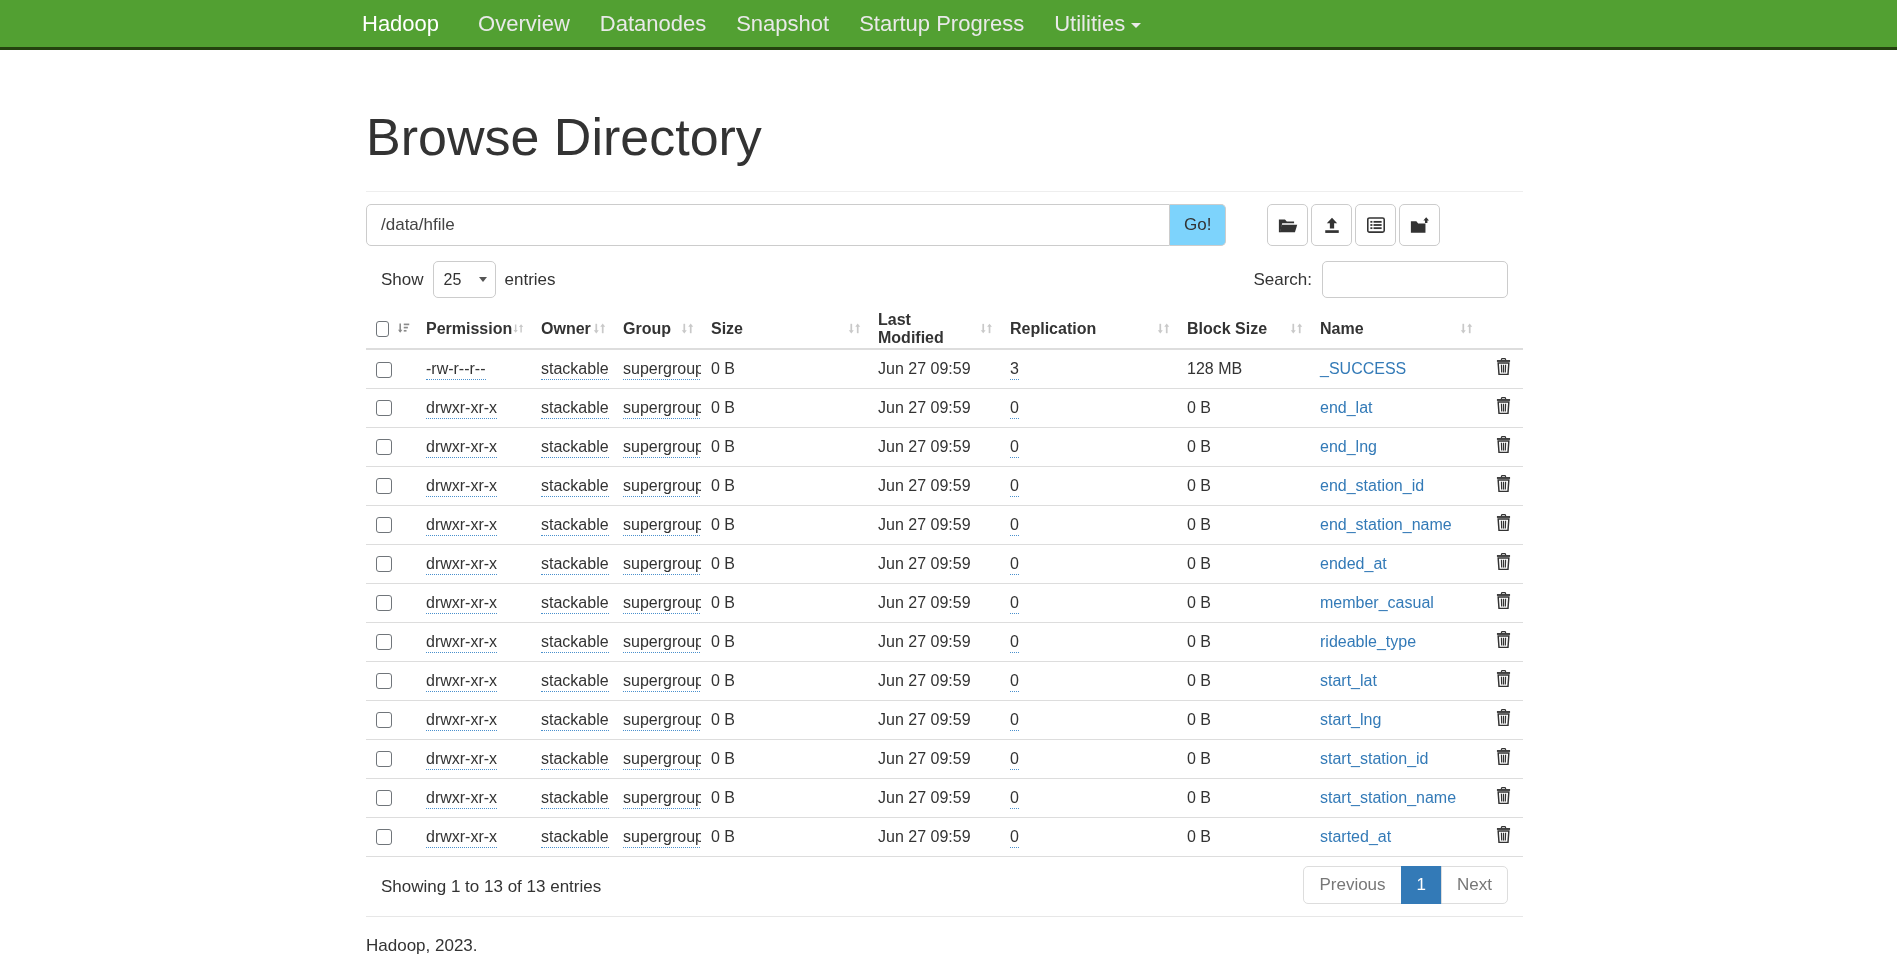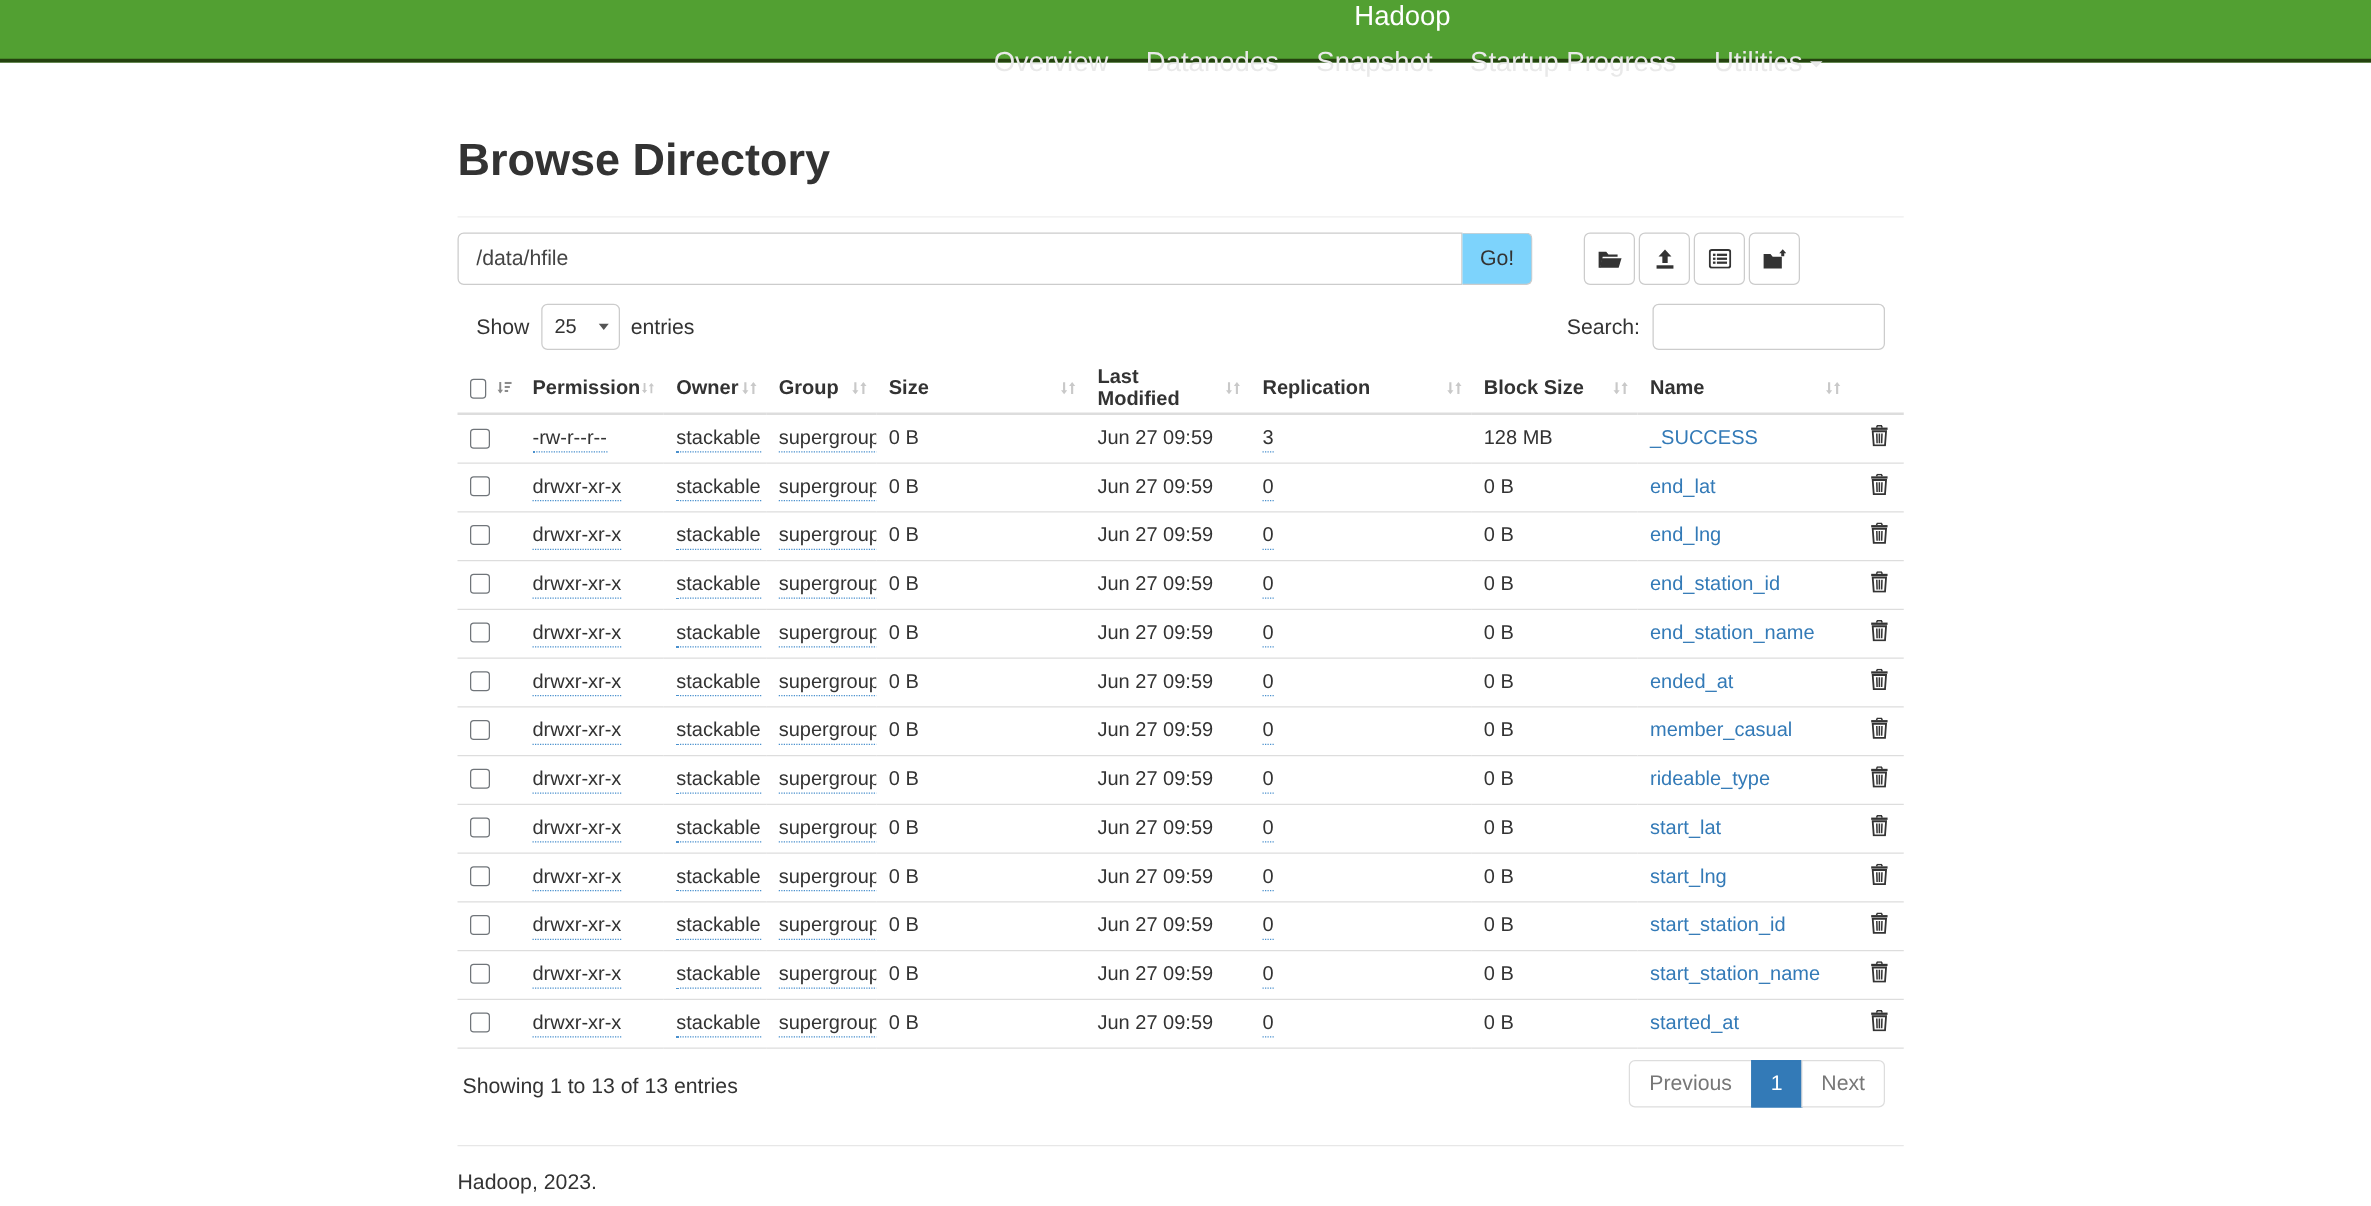--- a/index.html
+++ b/index.html
@@ -3,31 +3,31 @@
 <meta charset="utf-8">
 <style>
   * { box-sizing: border-box; margin: 0; padding: 0; }
   html, body { width: 1897px; height: 965px; overflow: hidden; background: #fff; }
   body { font-family: "Liberation Sans", "DejaVu Sans", sans-serif; color: #333; font-size: 17px; }
 
   :root { --green: #52a032; --green-border: #24420f; --link: #337ab7; --pg-active: #337ab7; }
 
   
   .navbar { height: 50px; background: var(--green); border-bottom: 3px solid var(--green-border); }
-  .navbar-inner { margin-left: 347px; height: 47px; display: flex; align-items: center; flex-direction: column; }
+  .navbar-inner { margin-left: 347px; height: 47px; display: flex; align-items: center; }
   .brand { color: #fff; font-size: 22px; padding: 0 15px; text-decoration: none; cursor: pointer; }
   .nav-menu { list-style: none; display: flex; align-items: center; margin-left: 9px; }
   .nav-menu li a { display: block; color: #e9e9e9; font-size: 22px; padding: 0 15px; line-height: 47px; text-decoration: none; cursor: pointer; white-space: nowrap; }
   .caret { display: inline-block; width: 0; height: 0; margin-left: 6px; vertical-align: middle; border-top: 5px solid #e9e9e9; border-left: 5px solid transparent; border-right: 5px solid transparent; }
 
   
   .container { width: 1157px; margin-left: 366px; position: relative; }
 
   .page-header { margin-top: 57px; padding-bottom: 24px; border-bottom: 1px solid #eee; }
-  .page-header h1 { font-size: 36px; font-weight: 700; color: #333; letter-spacing: 0; }
+  .page-header h1 { font-size: 52px; font-weight: 400; color: #333; letter-spacing: 0; }
 
   
   .pathbar { margin-top: 12px; display: flex; align-items: flex-start; }
   .input-group { display: flex; }
   .path-input { width: 804px; height: 42px; border: 1px solid #ccc; border-radius: 5px 0 0 5px; padding: 0 14px; font-size: 17px; color: #444; font-family: inherit; outline: none; }
   .go-btn { height: 42px; padding: 0 14px; border: 1px solid #ccc; border-left: none; border-radius: 0 5px 5px 0; background: #7dd3fc; color: #333; font-size: 17px; font-family: inherit; cursor: pointer; }
   .action-group { display: flex; gap: 3px; margin-left: 41px; }
   .icon-btn { width: 41px; height: 42px; border: 1px solid #ccc; border-radius: 5px; background: #fff; cursor: pointer; display: flex; align-items: center; justify-content: center; }
 
   
@@ -45,21 +45,21 @@
   table.explorer th .th-flex { display: flex; align-items: center; justify-content: space-between; }
   table.explorer td { font-size: 16px; color: #333; height: 39px; padding: 0 6px 0 10px; border-bottom: 1px solid #ddd; vertical-align: middle; white-space: nowrap; overflow: hidden; }
   .editable { border-bottom: 1px dotted #4a90cd; padding-bottom: 2px; cursor: pointer; }
   a.name-link { color: var(--link); text-decoration: none; cursor: pointer; }
   .trash-cell { text-align: center; }
   .trash-btn { cursor: pointer; display: inline-block; }
   input[type="checkbox"] { appearance: none; -webkit-appearance: none; width: 16px; height: 16px; border: 1.5px solid #70757a; border-radius: 3px; background: #fff; cursor: pointer; vertical-align: middle; }
   .th-check { display: flex; align-items: center; gap: 8px; }
 
   
-  .dt-info { position: absolute; left: 4px; font-size: 17px; color: #333; margin-top: 20px; }
+  .dt-info { position: absolute; left: 15px; font-size: 17px; color: #333; margin-top: 20px; }
   .pagination { position: absolute; right: 15px; margin-top: 9px; display: flex; list-style: none; }
   .pagination li span { display: block; padding: 8px 15px; font-size: 17px; border: 1px solid #ddd; background: #fff; color: #777; cursor: pointer; margin-left: -1px; }
   .pagination li:first-child span { border-radius: 5px 0 0 5px; margin-left: 0; }
   .pagination li:last-child span { border-radius: 0 5px 5px 0; }
   .pagination li.active span { background: var(--pg-active); border-color: var(--pg-active); color: #fff; }
 
   .page-footer { position: absolute; top: 916px; left: 366px; width: 1157px; border-top: 1px solid #e7e7e7; padding-top: 19px; font-size: 17px; color: #333; }
 
   .table-area { position: relative; }
 </style>

